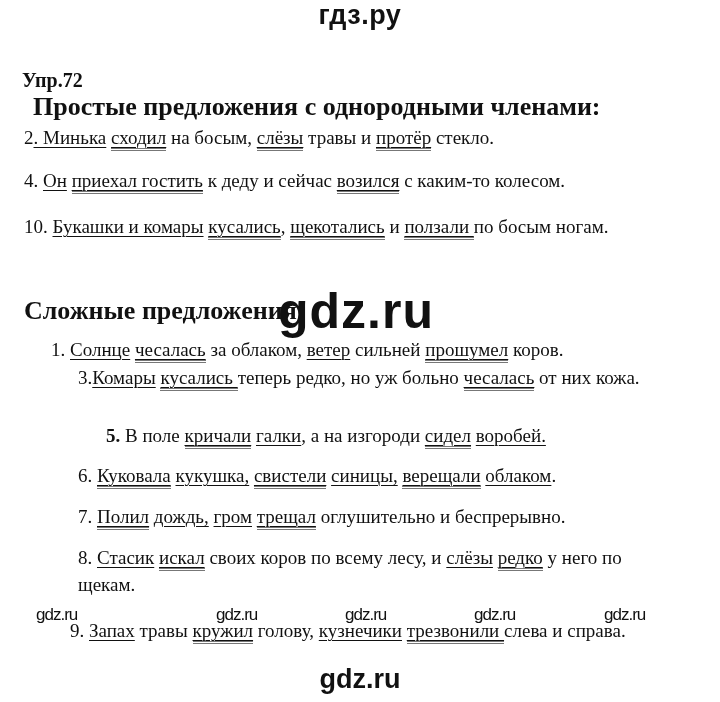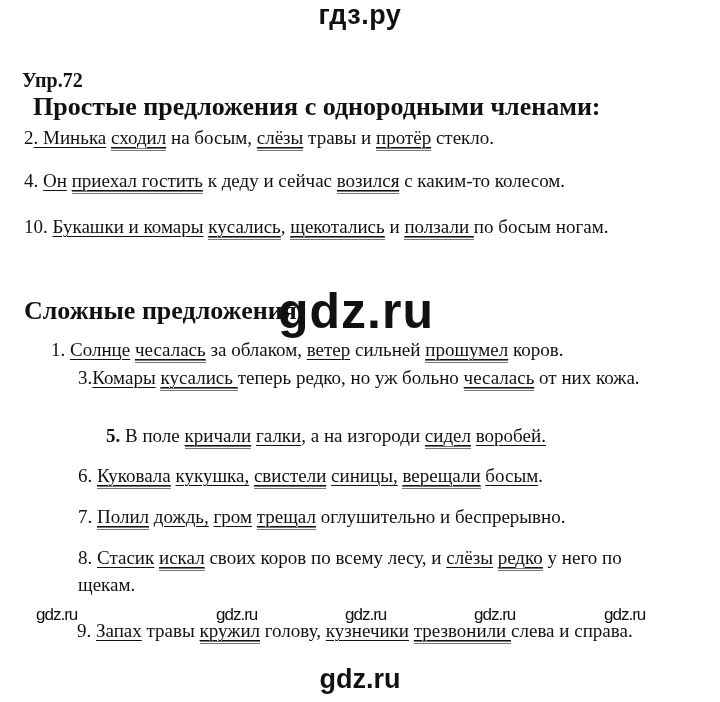--- a/index.html
+++ b/index.html
@@ -47,35 +47,35 @@
 
 <div class="line" style="left:78px; top:367px;">
   <span>3.</span><span class="s">Комары</span><span> </span><span class="p">кусались </span><span>теперь редко, но уж больно </span><span class="p">чесалась</span><span> от них кожа.</span>
 </div>
 
 <div class="line" style="left:78px; top:425px;margin-left:28px;">
   <span class="b">5.</span><span> В поле </span><span class="p">кричали</span><span> </span><span class="s">галки</span><span>, а на изгороди </span><span class="p">сидел</span><span> </span><span class="s">воробей.</span>
 </div>
 
 <div class="line" style="left:78px; top:465px;">
-  <span>6. </span><span class="p">Куковала</span><span> </span><span class="s">кукушка,</span><span> </span><span class="p">свистели</span><span> </span><span class="s">синицы,</span><span> </span><span class="p">верещали</span><span> </span><span class="s">босым</span><span>.</span>
+  <span>6. </span><span class="p">Куковала</span><span> </span><span class="s">кукушка,</span><span> </span><span class="p">свистели</span><span> </span><span class="s">синицы,</span><span> </span><span class="p">верещали</span><span> </span><span class="s">облаком</span><span>.</span>
 </div>
 
 <div class="line" style="left:78px; top:506px;">
   <span>7. </span><span class="p">Полил</span><span> </span><span class="s">дождь,</span><span> </span><span class="s">гром</span><span> </span><span class="p">трещал</span><span> оглушительно и беспрерывно.</span>
 </div>
 
 <div class="line" style="left:78px; top:547px;">
   <span>8. </span><span class="s">Стасик</span><span> </span><span class="p">искал</span><span> своих коров по всему лесу, и </span><span class="s">слёзы</span><span> </span><span class="p">редко</span><span> у него по</span>
 </div>
 <div class="line" style="left:78px; top:574px;">щекам.</div>
 
 <div class="wm-small" style="left:36px;">gdz.ru</div>
 <div class="wm-small" style="left:216px;">gdz.ru</div>
 <div class="wm-small" style="left:345px;">gdz.ru</div>
 <div class="wm-small" style="left:474px;">gdz.ru</div>
 <div class="wm-small" style="left:604px;">gdz.ru</div>
 
-<div class="line" style="left:77px; top:620px;text-align:right;">
+<div class="line" style="left:70px; top:620px;text-align:right;">
   <span>9. </span><span class="s">Запах</span><span> травы </span><span class="p">кружил</span><span> голову, </span><span class="s">кузнечики</span><span> </span><span class="p">трезвонили </span><span>слева и справа.</span>
 </div>
 
 <div class="wm wm-bot">gdz.ru</div>
 
 </body></html>

